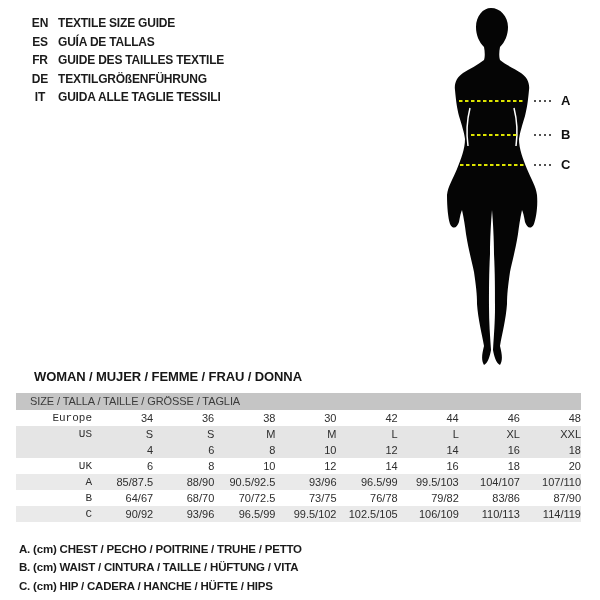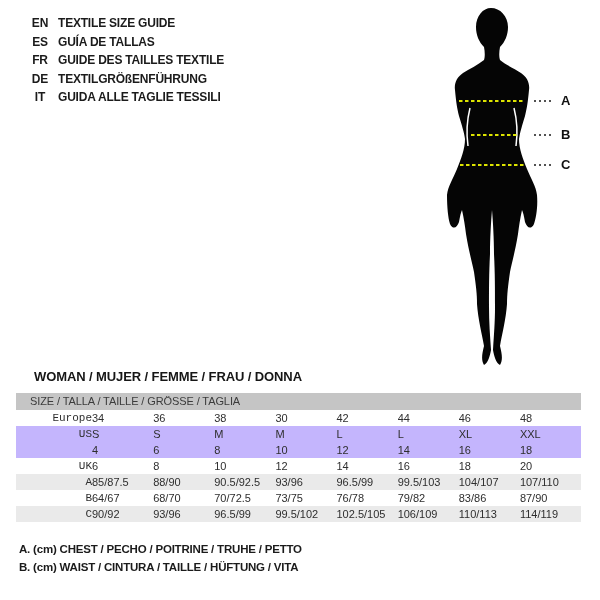--- a/index.html
+++ b/index.html
@@ -17,24 +17,24 @@
   .figure-wrap svg{display:block;}
   .abc-label{font-family:"Liberation Sans",sans-serif;font-size:13px;font-weight:700;fill:#111;}
   
   .section-title{position:absolute;left:22px;top:369px;font-size:13px;font-weight:700;
     letter-spacing:-0.1px;color:#161616;margin-left:12px;}
   
   .size-table{position:absolute;left:16px;top:393px;width:565px;font-size:11px;color:#2e2e2e;}
   .t-header{height:17px;line-height:17px;background:#c5c5c5;color:#3b3b3b;
     padding-left:14px;letter-spacing:-0.1px;}
   .t-row{display:flex;height:16px;line-height:16px;}
-  .t-row.faint{background:#c4b5fd;}
+  .t-row.faint{background:#e5e5e5;}
   .t-row.alt{background:#eaeaea;}
   .t-label{width:76px;padding-left:5px;box-sizing:border-box;text-align:right;font-family:Liberation Mono, monospace;}
-  .t-cell{flex:1;text-align:left;}
+  .t-cell{flex:1;text-align:right;}
   
   .legend-block{position:absolute;left:19px;top:540px;}
   .legend-row{height:18.3px;line-height:18.3px;font-size:11.5px;font-weight:700;
     letter-spacing:-0.2px;color:#1b1b1b;}
 </style>
 </head>
 <body>
 
 <div class="lang-block">
   <div class="lang-row">
@@ -205,13 +205,14 @@
     <div class="t-cell">102.5/105</div>
     <div class="t-cell">106/109</div>
     <div class="t-cell">110/113</div>
     <div class="t-cell">114/119</div>
   </div>
 </div>
 
 <div class="legend-block">
   <div class="legend-row">A. (cm) CHEST / PECHO / POITRINE / TRUHE / PETTO</div>
   <div class="legend-row">B. (cm) WAIST / CINTURA / TAILLE / HÜFTUNG / VITA</div>
+  <div class="legend-row">C. (cm) HIP / CADERA / HANCHE / HÜFTE / HIPS</div>
 </div>
 
 </body></html>

